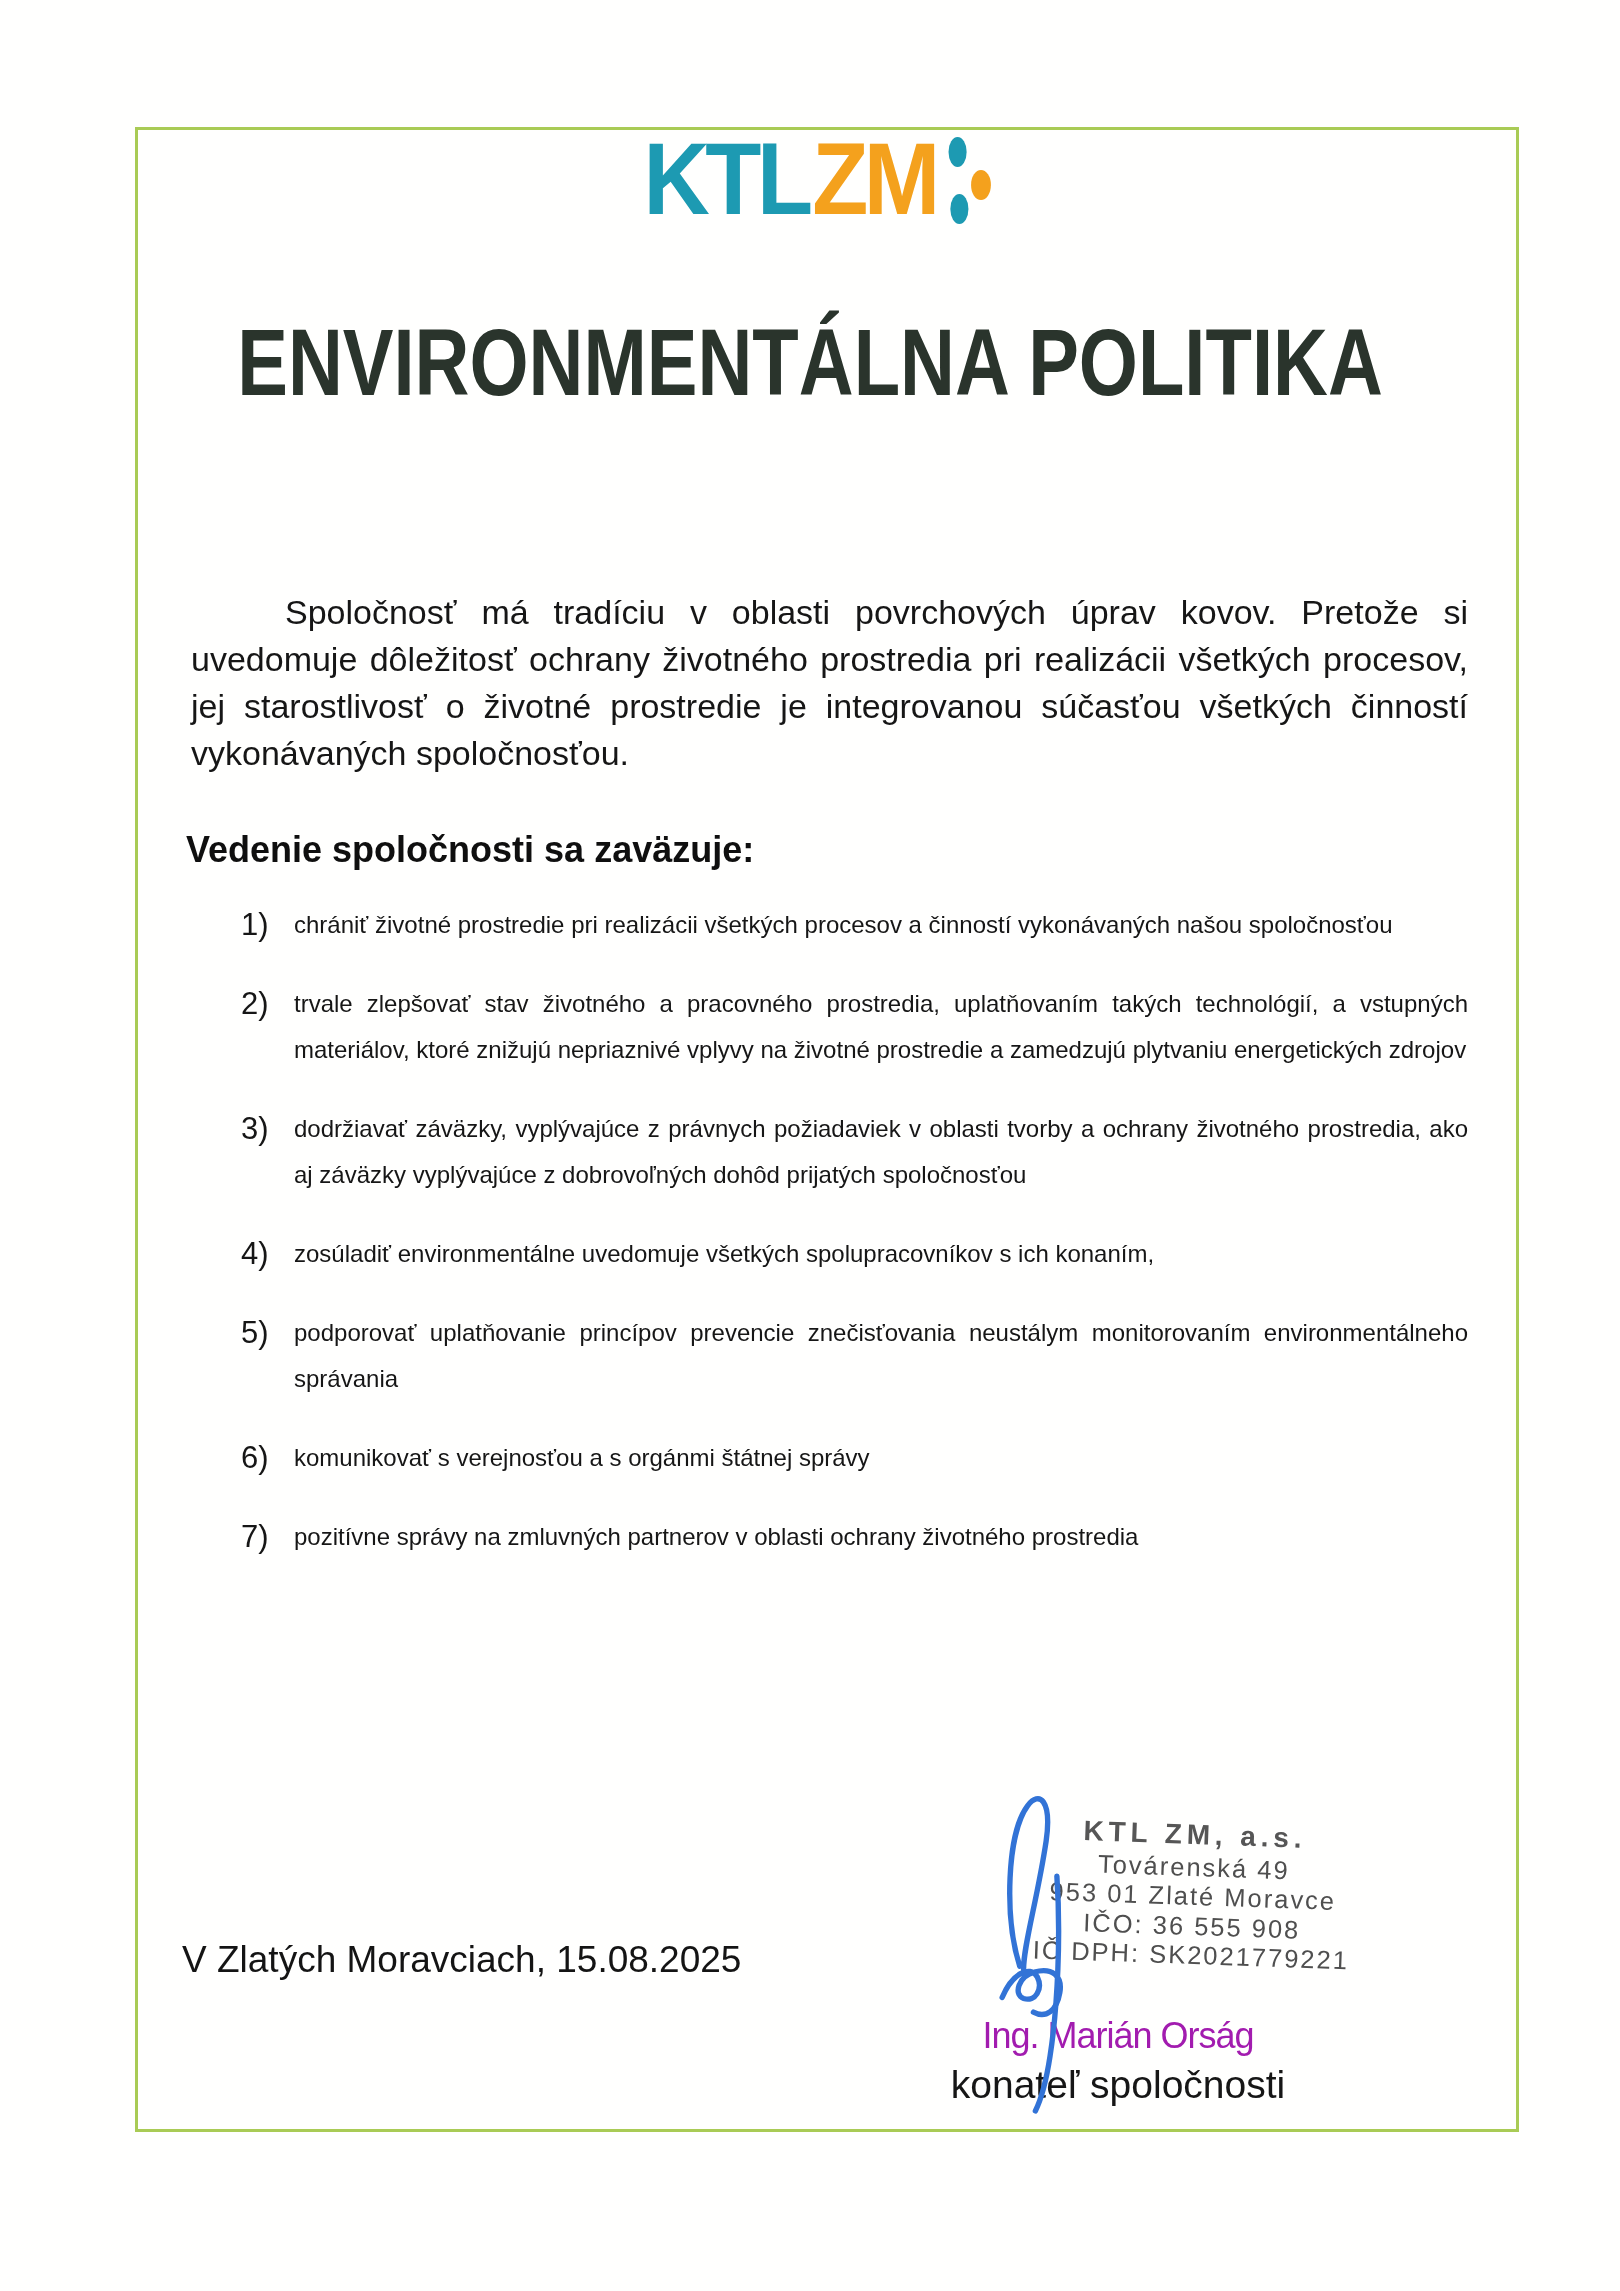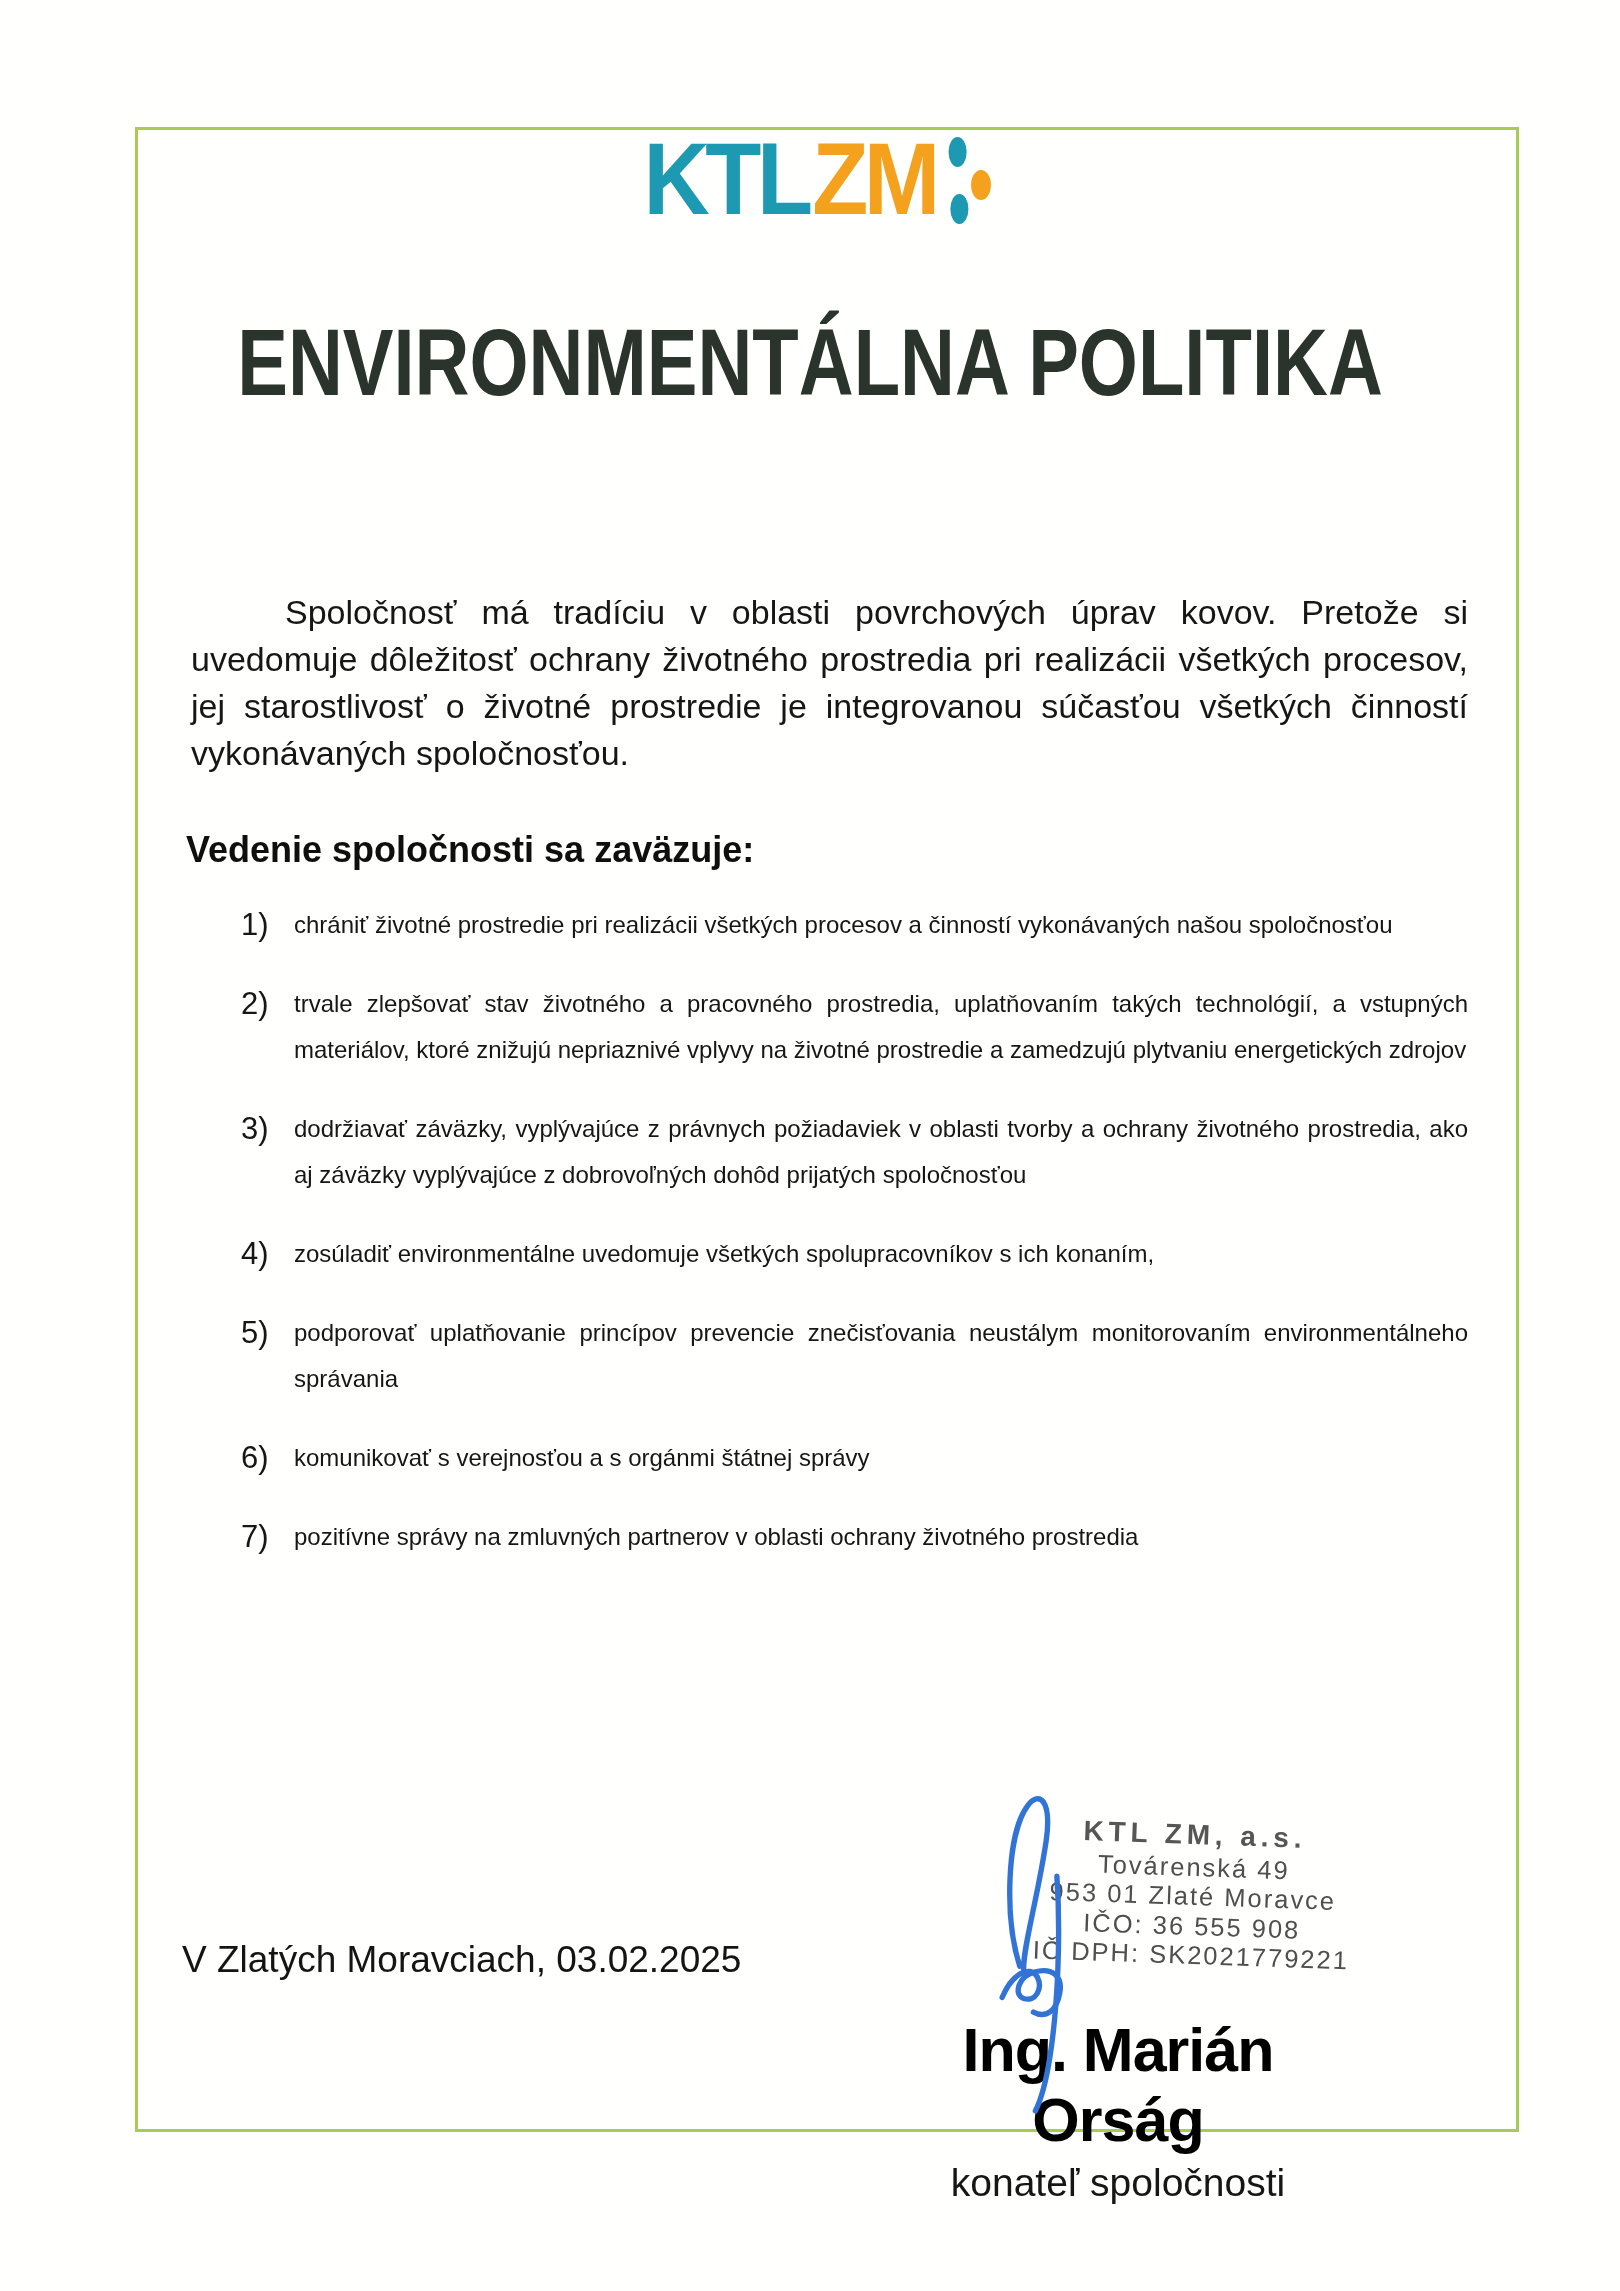--- a/index.html
+++ b/index.html
@@ -45,21 +45,21 @@
   .stamp{position:absolute;left:1017px;top:1821px;width:357px;text-align:center;color:#4f4f4f;
          transform:rotate(2deg);transform-origin:center top;line-height:1;}
   .stamp .s{font-size:25.5px;letter-spacing:2px;margin-bottom:3.9px;white-space:nowrap;}
   .stamp .s-head{font-weight:700;font-size:28px;letter-spacing:4.9px;color:#565656;margin-bottom:5.9px;}
 
   
   .signature-svg{position:absolute;left:963px;top:1788px;width:178px;height:331px;z-index:5;}
 
   
   .signer{position:absolute;left:910px;top:2015px;width:416px;text-align:center;z-index:2;}
-  .name{font-size:61px;font-weight:700;color:#000000;letter-spacing:-1px;}
+  .name{font-size:36px;font-weight:400;color:#a21caf;letter-spacing:-1px;}
   .role{font-size:39px;margin-top:5.9px;color:#161616;}
 </style>
 </head>
 <body>
 
 <div class="page">
 
   <div class="frame"></div>
 
   <div class="logo">
@@ -104,21 +104,21 @@
     <div class="item">
       <span class="num">6)</span>
       <span class="txt">komunikovať s verejnosťou a s orgánmi štátnej správy</span>
     </div>
     <div class="item">
       <span class="num">7)</span>
       <span class="txt">pozitívne správy na zmluvných partnerov v oblasti ochrany životného prostredia</span>
     </div>
   </div>
 
-  <div class="dateline">V Zlatých Moravciach, 03.02.2025</div>
+  <div class="dateline">V Zlatých Moravciach, 15.08.2025</div>
 
   <div class="stamp">
     <div class="s s-head">KTL ZM, a.s.</div>
     <div class="s">Továrenská 49</div>
     <div class="s">953 01 Zlaté Moravce</div>
     <div class="s">IČO: 36 555 908</div>
     <div class="s">IČ DPH: SK2021779221</div>
   </div>
 
   <svg class="signature-svg" viewBox="0 0 182 338" fill="none" xmlns="http://www.w3.org/2000/svg">

